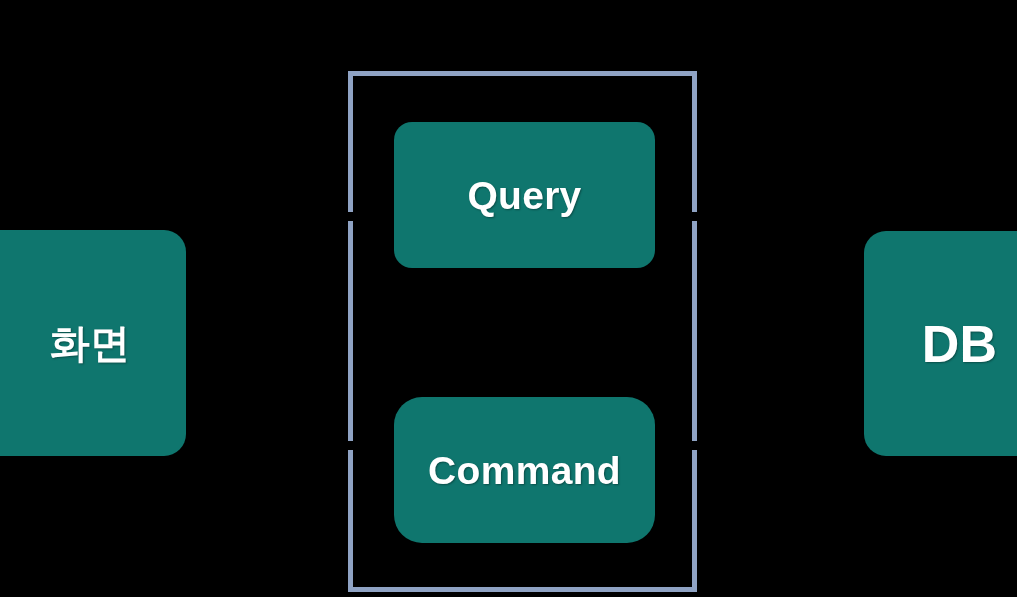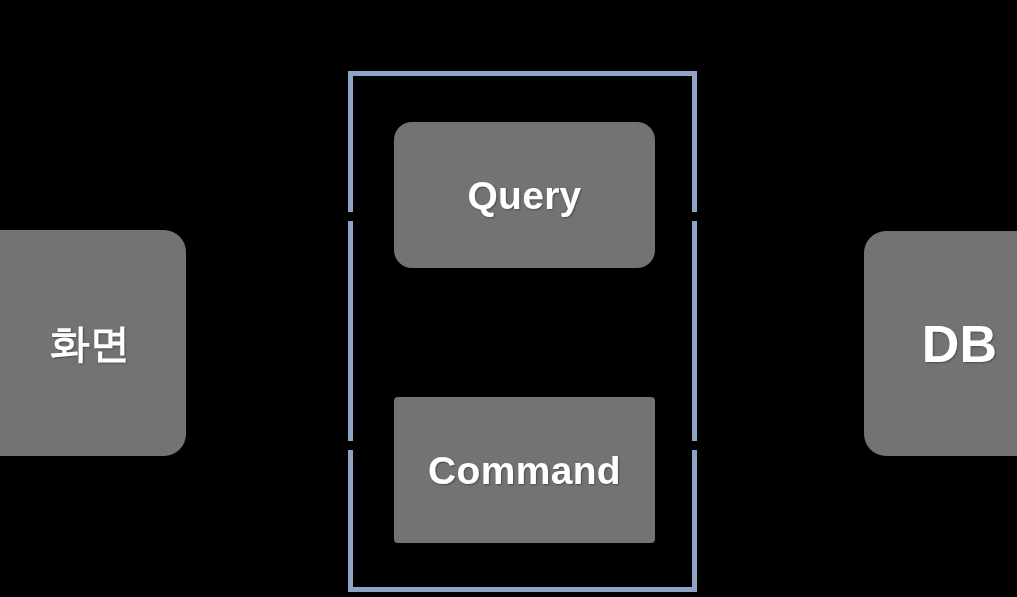--- a/index.html
+++ b/index.html
@@ -14,21 +14,21 @@
     position: relative;
     width: 1017px;
     height: 597px;
     background: #000000;
     overflow: hidden;
   }
 
   
   .node {
     position: absolute;
-    background: #737373;
+    background: #0f766e;
     border-radius: 20px;
     box-shadow: 2px 3px 5px rgba(0,0,0,0.55);
     display: flex;
     align-items: center;
     justify-content: center;
     box-sizing: border-box;
   }
   .node-label {
     color: #FFFFFF;
     font-weight: bold;
@@ -89,21 +89,21 @@
     top: 122px;
     width: 261px;
     height: 146px;
     border-radius: 18px;
   }
   #node-command {
     left: 394px;
     top: 397px;
     width: 261px;
     height: 146px;
-    border-radius: 4px;
+    border-radius: 28px;
   }
   #node-query .node-label,
   #node-command .node-label { font-size: 39px; }
 </style>
 </head>
 <body>
 
 <div id="canvas">
 
   <div class="node" id="node-screen">

